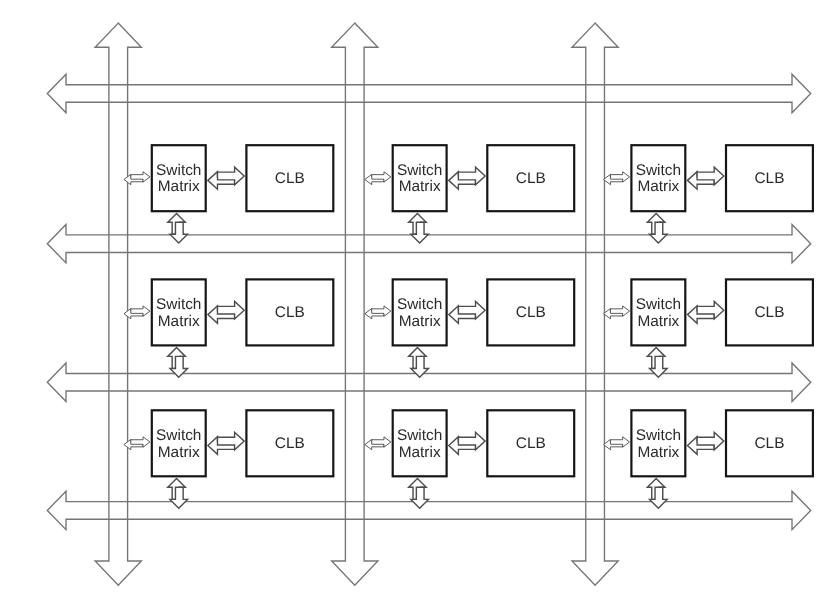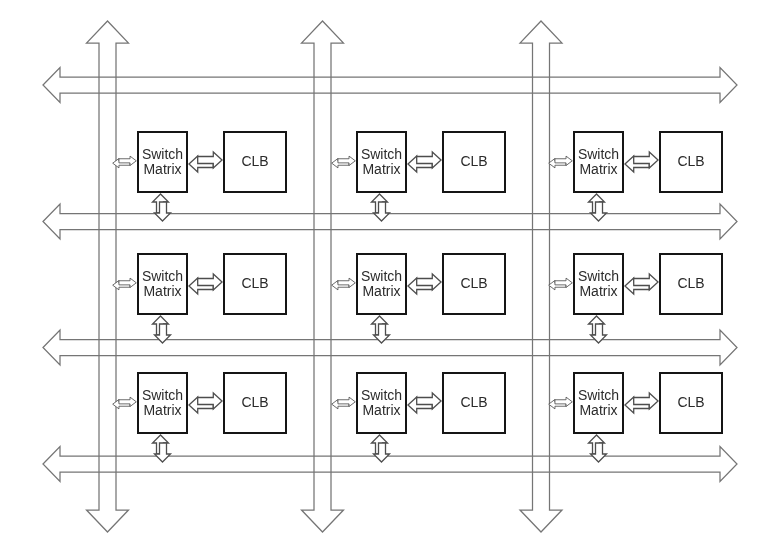--- a/index.html
+++ b/index.html
@@ -12,21 +12,21 @@
   }
   #channel-layer{position:absolute;left:0;top:0;}
   .cell{position:absolute;}
   .box{
     position:absolute;box-sizing:border-box;background:#fff;
     border:2.5px solid var(--box);color:var(--txt);
     display:flex;flex-direction:column;align-items:center;justify-content:center;
     font-size:14px;line-height:15.5px;text-align:center;
   }
   .box.switch{left:25px;top:0;width:51px;height:62px;}
-  .box.clb{left:111px;top:0;width:64px;height:62px;font-size:14px;}
+  .box.clb{left:111px;top:0;width:81px;height:62px;font-size:14px;}
   svg.arr{position:absolute;overflow:visible;}
   svg.arr path{fill:#ffffff;stroke:var(--arr);stroke-width:1.3;stroke-linejoin:miter;}
   .arr.h-small{left:0;top:21px;}
   .arr.h-mid{left:76px;top:14px;}
   .arr.v-small{left:40px;top:62px;}
   #channel-layer path{fill:none;stroke:var(--ch);stroke-width:1.25;stroke-linejoin:miter;}
 </style>
 </head>
 <body>
 

